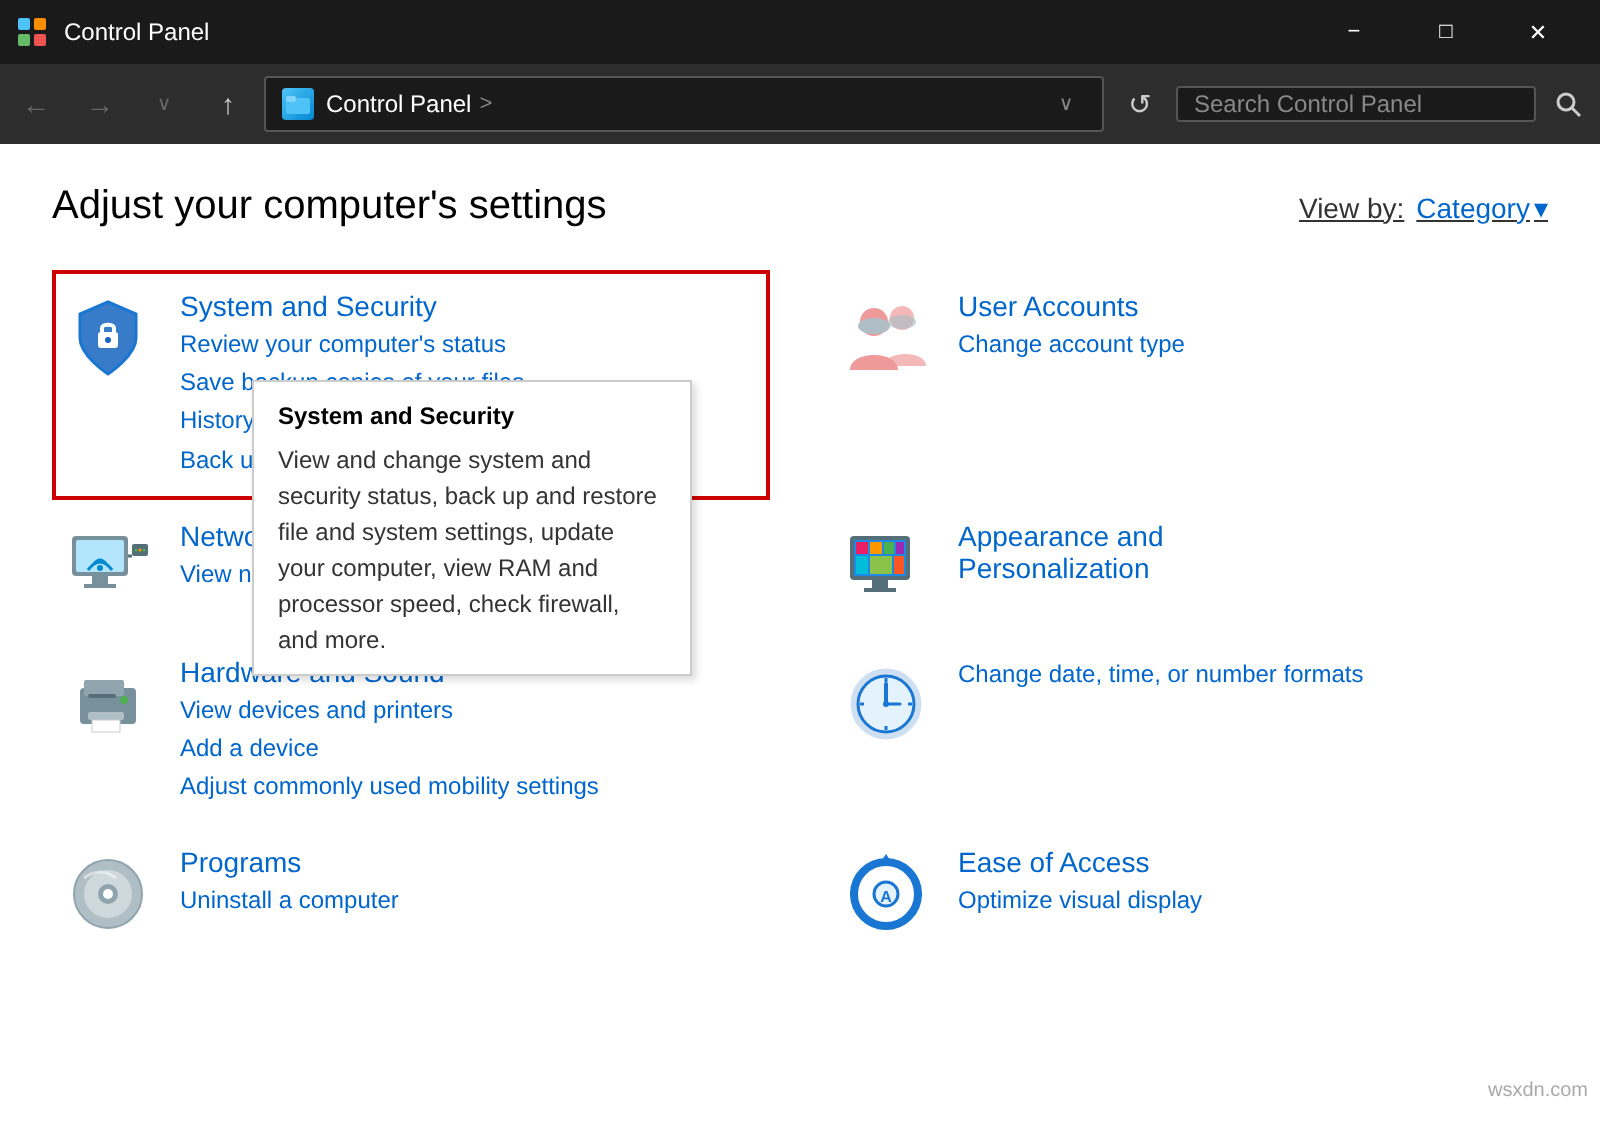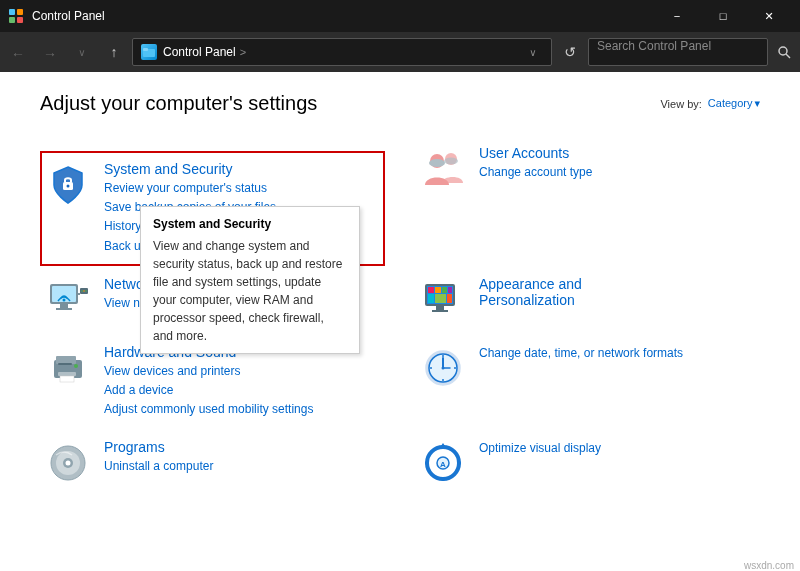--- a/index.html
+++ b/index.html
@@ -132,26 +132,26 @@
       border: none;
       color: #cccccc;
       cursor: pointer;
       display: flex;
       align-items: center;
       justify-content: center;
       font-size: 14px;
     }
     .search-field {
       width: 180px;
-      height: 28px;
+      height: 18px;
       background: #1a1a1a;
       border: 1px solid #555;
       border-radius: 2px;
       display: flex;
-      align-items: flex-start;
+      align-items: center;
       padding: 0 8px;
       gap: 4px;
       color: #888;
       font-size: 12px;
     }
     .search-icon-btn {
       width: 24px;
       height: 28px;
       background: transparent;
       border: none;
@@ -159,40 +159,41 @@
       cursor: pointer;
       display: flex;
       align-items: center;
       justify-content: center;
     }
 
     
     .main-content {
       background: #ffffff;
       flex: 1;
-      padding: 20px 40px;
+      padding: 20px 26px;
       overflow: hidden;
     }
     .page-header {
       display: flex;
       align-items: center;
       justify-content: space-between;
       margin-bottom: 20px;
     }
     .page-title {
       font-size: 20px;
       font-weight: 300;
       color: #000000;
     }
     .view-by {
       display: flex;
       align-items: center;
       gap: 6px;
-      font-size: 11px;
+      font-size: 14px;
       color: #333;
+      text-decoration: underline;
     }
     .view-by-link {
       color: #0066cc;
       text-decoration: none;
       cursor: pointer;
       display: flex;
       align-items: flex-start;
       gap: 2px;
     }
 
@@ -264,21 +265,21 @@
       margin-bottom: 4px;
       color: #000;
     }
     .tooltip-text {
       color: #333;
     }
 
     
     .watermark {
       position: fixed;
-      bottom: 0;
+      bottom: 20px;
       right: 6px;
       font-size: 10px;
       color: #aaa;
       z-index: 999;
     }
   </style>
 </head>
 <body>
 
 <div class="title-bar">
@@ -339,21 +340,21 @@
       <span>View by:</span>
       <a class="view-by-link">
         <span>Category</span>
         <span>▾</span>
       </a>
     </div>
   </div>
 
   <div class="items-grid">
 
-    <div class="category-item highlighted" style="position:relative;margin-top:16px;">
+    <div class="category-item highlighted" style="position:relative;">
       <div class="category-icon">
         <svg width="44" height="44" viewBox="0 0 44 44">
 
           <path d="M22 4 L36 10 L36 22 C36 31 22 40 22 40 C22 40 8 31 8 22 L8 10 Z" fill="#1565c0" opacity="0.85"></path>
           <path d="M22 4 L36 10 L36 22 C36 31 22 40 22 40 C22 40 8 31 8 22 L8 10 Z" fill="none" stroke="#1976d2" stroke-width="1.5"></path>
 
           <rect x="17" y="19" width="10" height="8" rx="1.5" fill="#ffffff"></rect>
           <path d="M19 19 L19 17 C19 14.8 25 14.8 25 17 L25 19" fill="none" stroke="#ffffff" stroke-width="2"></path>
           <circle cx="22" cy="23" r="1.5" fill="#1565c0"></circle>
         </svg>
@@ -478,21 +479,21 @@
           <line x1="22" y1="22" x2="22" y2="12" stroke="#1976d2" stroke-width="2" stroke-linecap="round"></line>
           <line x1="22" y1="22" x2="29" y2="22" stroke="#1976d2" stroke-width="1.5" stroke-linecap="round"></line>
 
           <line x1="22" y1="9" x2="22" y2="11" stroke="#1976d2" stroke-width="1.5"></line>
           <line x1="22" y1="33" x2="22" y2="35" stroke="#1976d2" stroke-width="1.5"></line>
           <line x1="9" y1="22" x2="11" y2="22" stroke="#1976d2" stroke-width="1.5"></line>
           <line x1="33" y1="22" x2="35" y2="22" stroke="#1976d2" stroke-width="1.5"></line>
         </svg>
       </div>
       <div class="category-content">
-        <a class="sub-link">Change date, time, or network formats</a>
+        <a class="sub-link">Change date, time, or number formats</a>
       </div>
     </div>
 
     <div class="category-item">
       <div class="category-icon">
         <svg width="44" height="44" viewBox="0 0 44 44">
 
           <circle cx="22" cy="22" r="17" fill="#b0bec5" stroke="#90a4ae" stroke-width="1"></circle>
           <circle cx="22" cy="22" r="12" fill="#cfd8dc"></circle>
           <circle cx="22" cy="22" r="5" fill="#90a4ae"></circle>
@@ -516,20 +517,21 @@
           <path d="M22 38 A16 16 0 0 1 6 22" fill="none" stroke="#1976d2" stroke-width="4" stroke-linecap="round"></path>
           <path d="M6 22 A16 16 0 0 1 22 6" fill="none" stroke="#1976d2" stroke-width="4" stroke-linecap="round"></path>
 
           <polygon points="22,2 18,8 26,8" fill="#1976d2"></polygon>
 
           <circle cx="22" cy="22" r="6" fill="#e3f2fd" stroke="#1976d2" stroke-width="1.5"></circle>
           <text x="22" y="26" text-anchor="middle" font-size="8" fill="#1976d2" font-weight="bold">A</text>
         </svg>
       </div>
       <div class="category-content">
+        <a class="category-link">Ease of Access</a>
         <a class="sub-link">Optimize visual display</a>
       </div>
     </div>
 
   </div>
 </div>
 
 <div class="watermark">wsxdn.com</div>
 
 </body></html>

